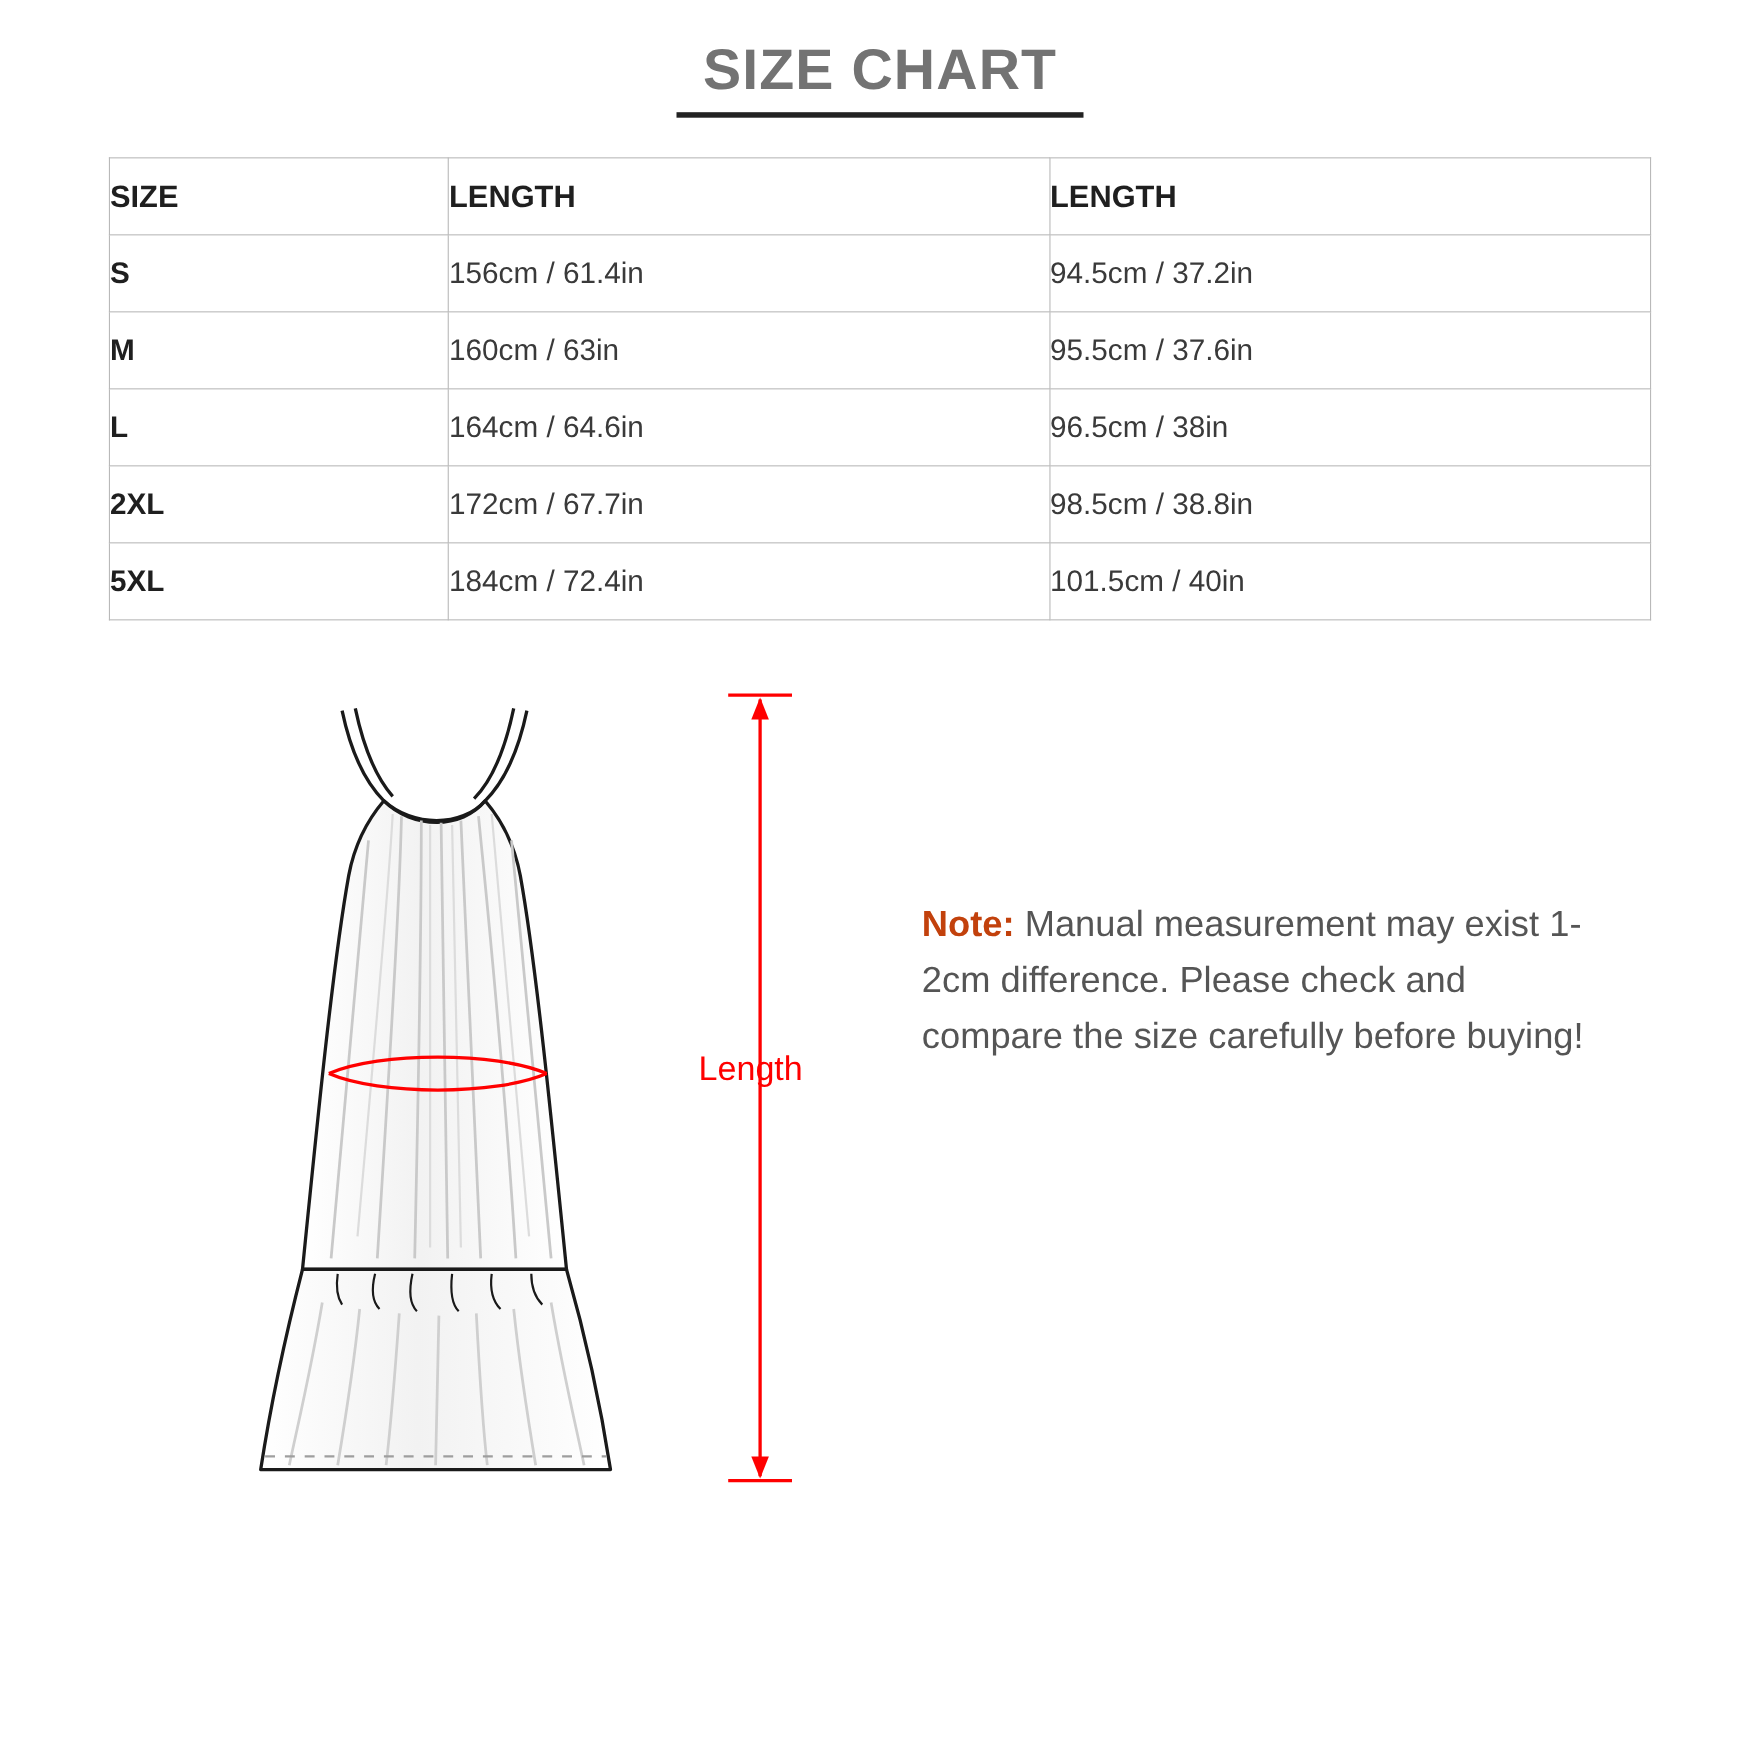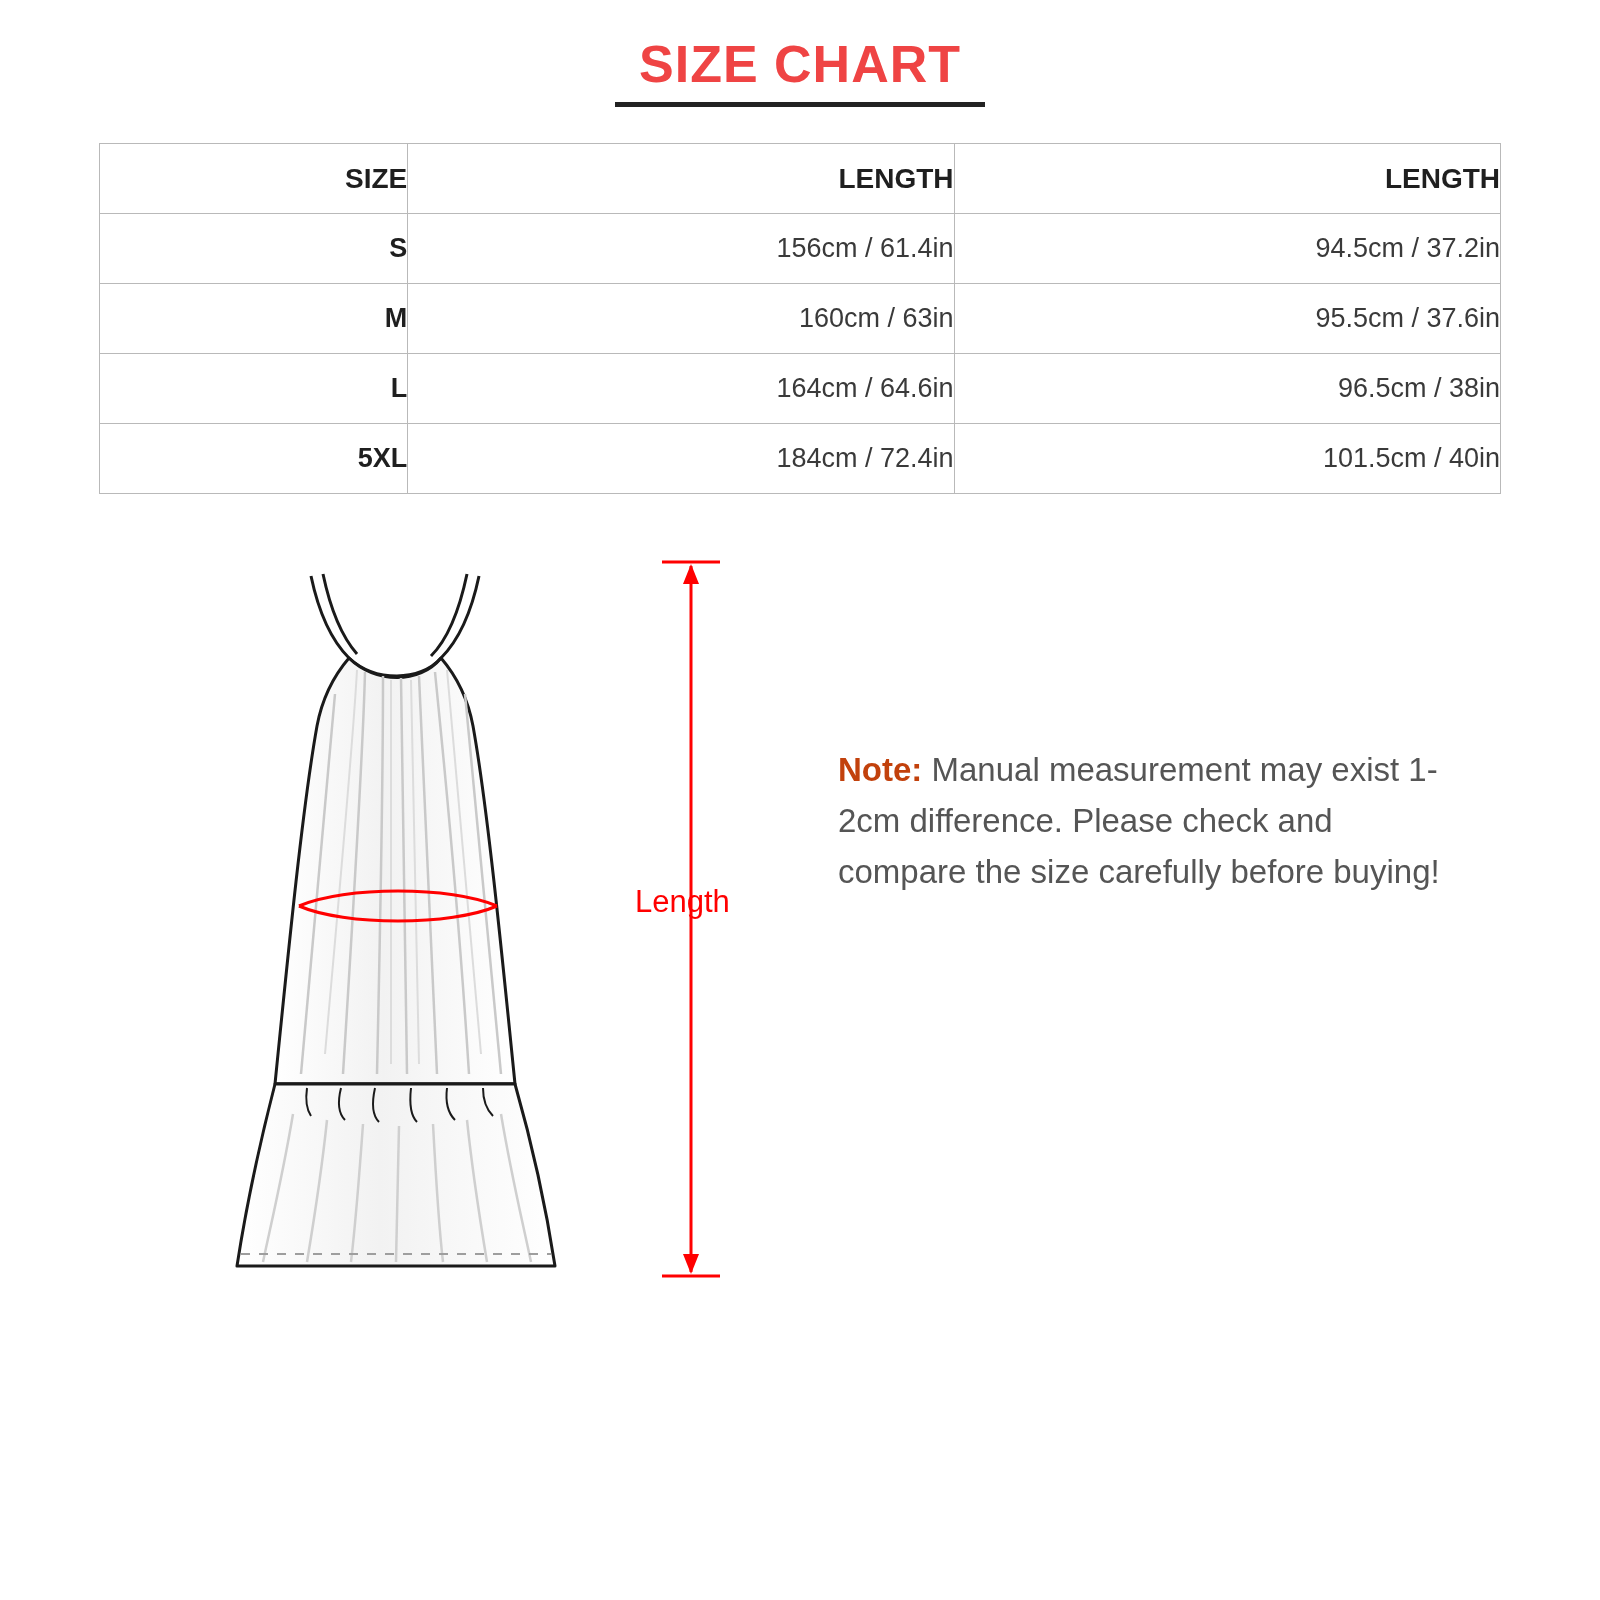--- a/index.html
+++ b/index.html
@@ -20,21 +20,21 @@
     width: 1600px;
     height: 1600px;
     position: relative;
   }
 
   
   .title {
     text-align: center;
     font-size: 52px;
     font-weight: bold;
-    color: #ef4444;
+    color: #737373;
     letter-spacing: 1px;
     padding-top: 38px;
     line-height: 1;
   }
   .title-underline {
     width: 370px;
     height: 5px;
     background: #222222;
     margin: 12px auto 0 auto;
   }
@@ -45,21 +45,21 @@
     width: 1402px;
   }
   table.size-table {
     width: 100%;
     border-collapse: collapse;
     table-layout: fixed;
   }
   table.size-table th,
   table.size-table td {
     border: 1px solid #b9b9b9;
-    text-align: right;
+    text-align: left;
     font-size: 27px;
     height: 69px;
     padding: 0;
     color: #3a3a3a;
   }
   table.size-table th {
     font-weight: bold;
     font-size: 28px;
     color: #1f1f1f;
   }
@@ -147,20 +147,25 @@
         </tr>
         <tr>
           <td class="size-col">M</td>
           <td>160cm / 63in</td>
           <td>95.5cm / 37.6in</td>
         </tr>
         <tr>
           <td class="size-col">L</td>
           <td>164cm / 64.6in</td>
           <td>96.5cm / 38in</td>
+        </tr>
+        <tr>
+          <td class="size-col">2XL</td>
+          <td>172cm / 67.7in</td>
+          <td>98.5cm / 38.8in</td>
         </tr>
         <tr>
           <td class="size-col">5XL</td>
           <td>184cm / 72.4in</td>
           <td>101.5cm / 40in</td>
         </tr>
       </tbody>
     </table>
   </div>
 

